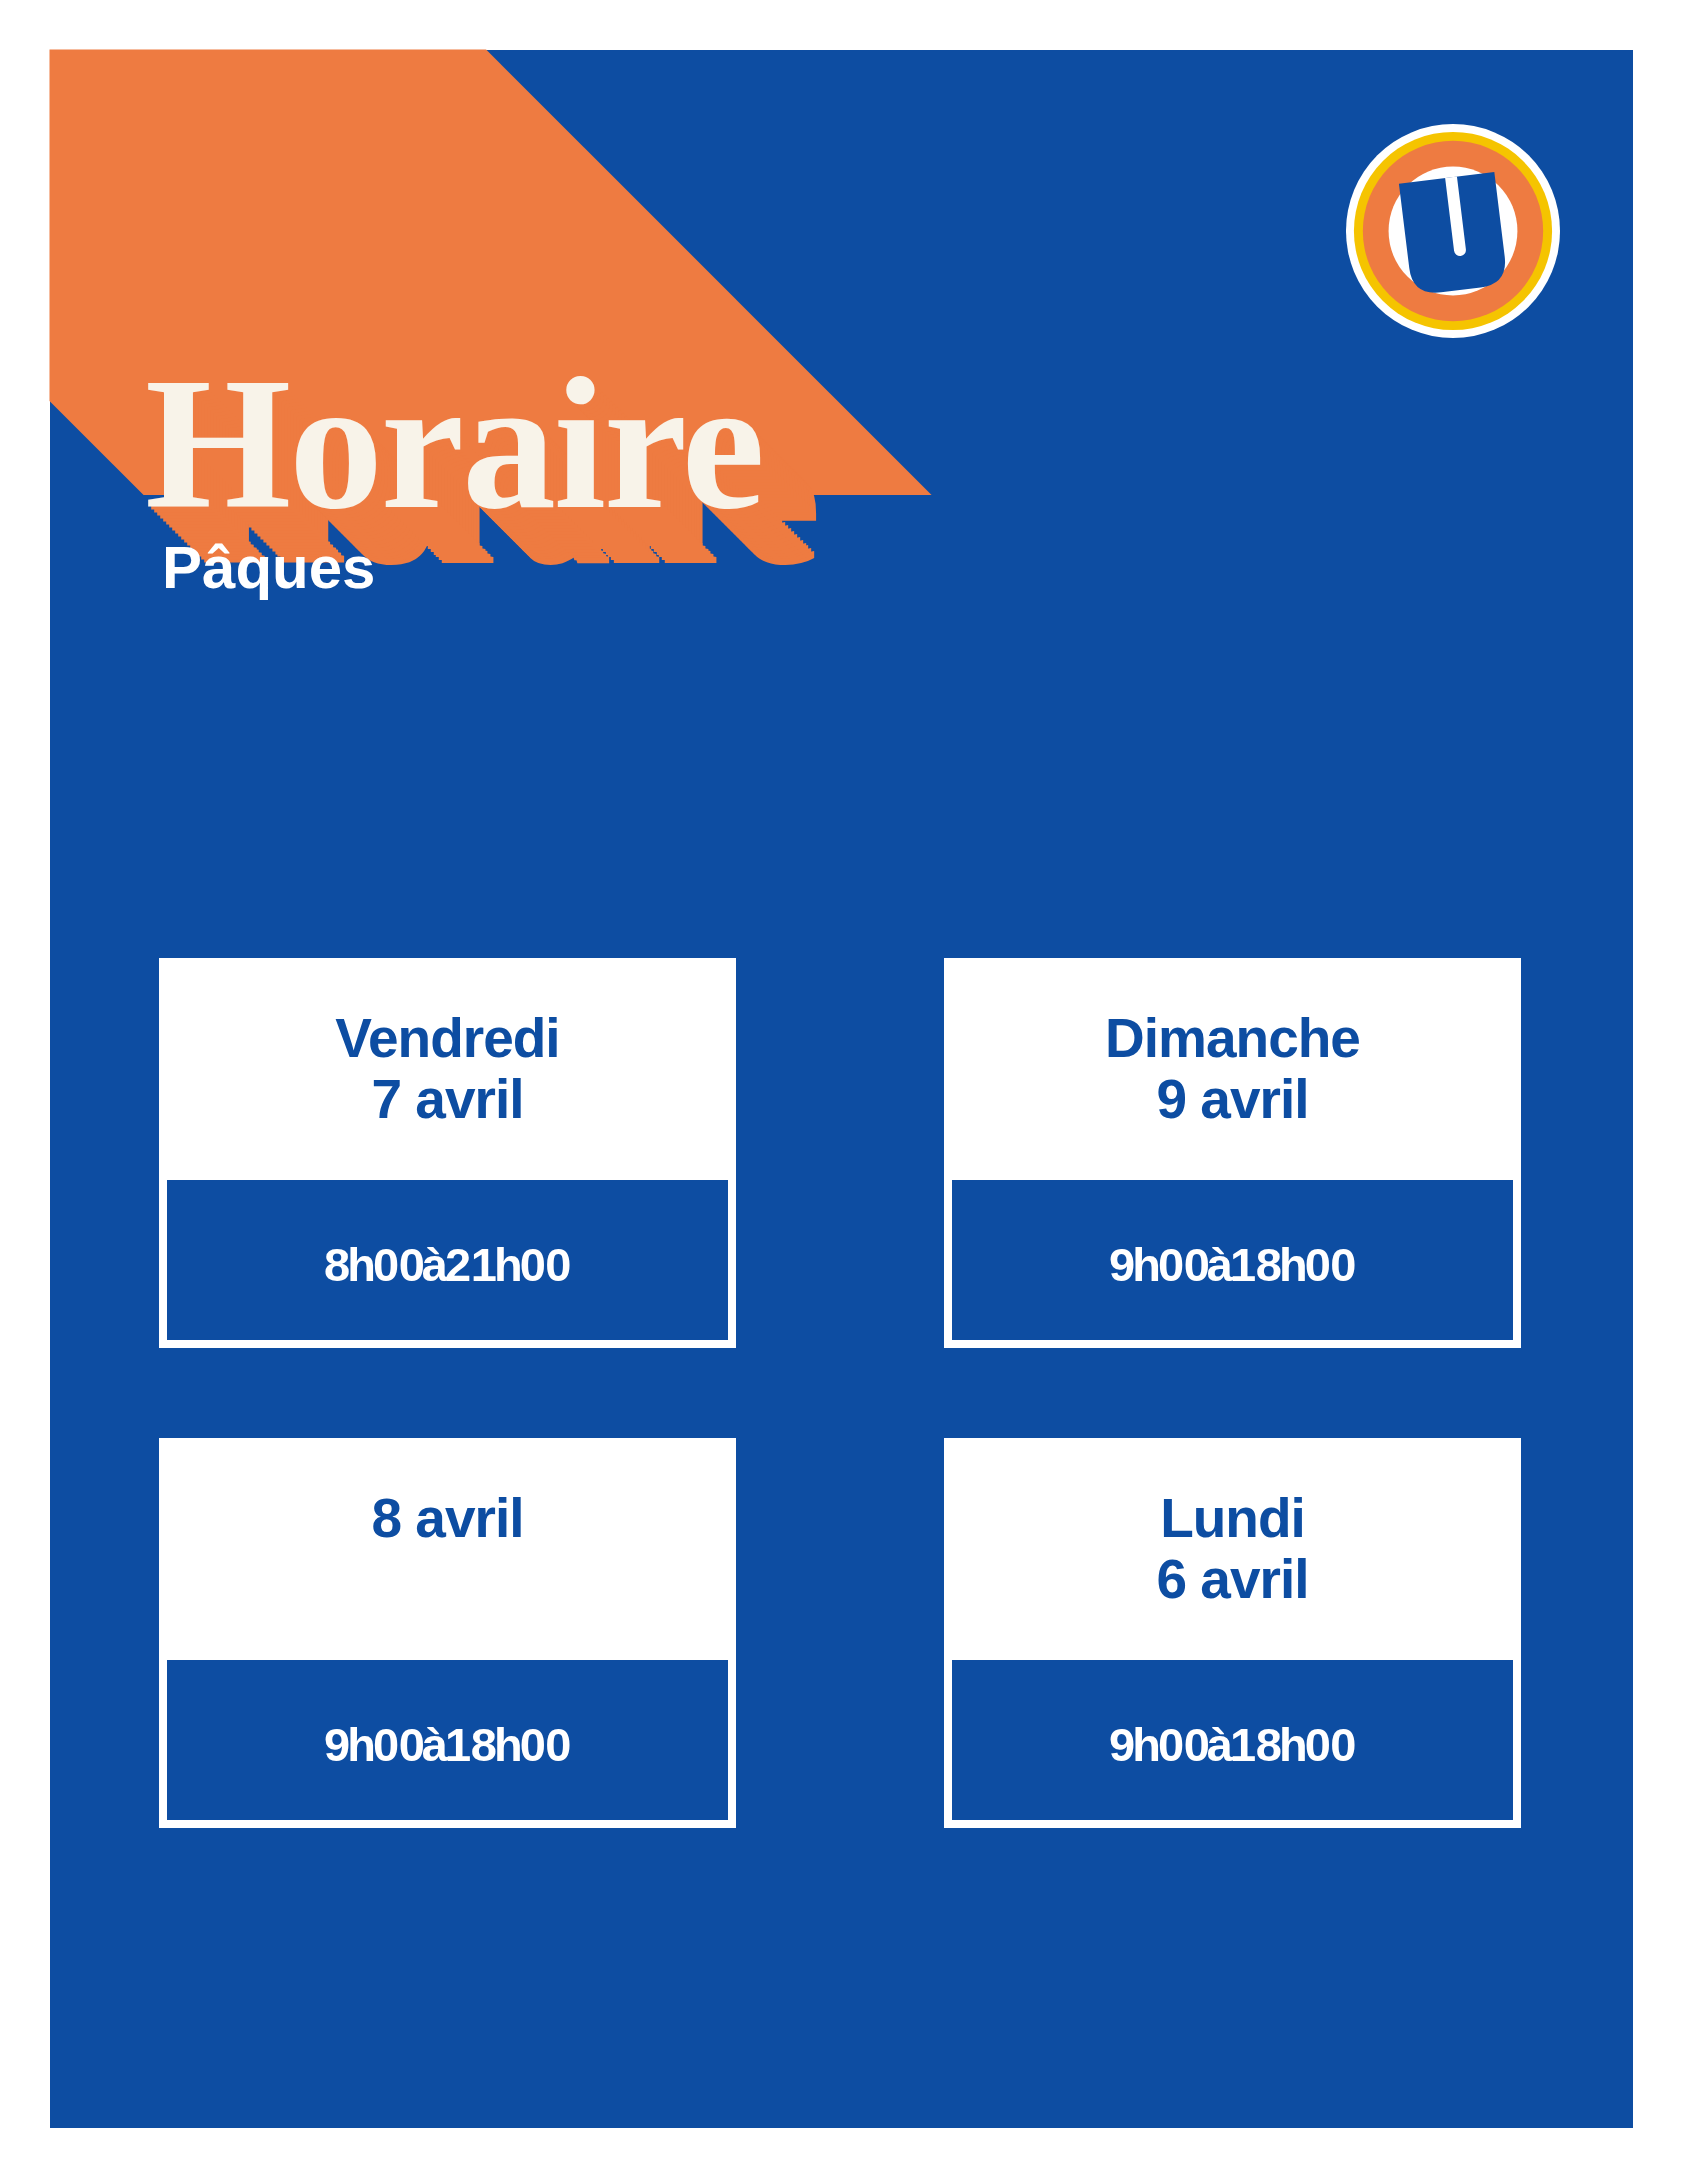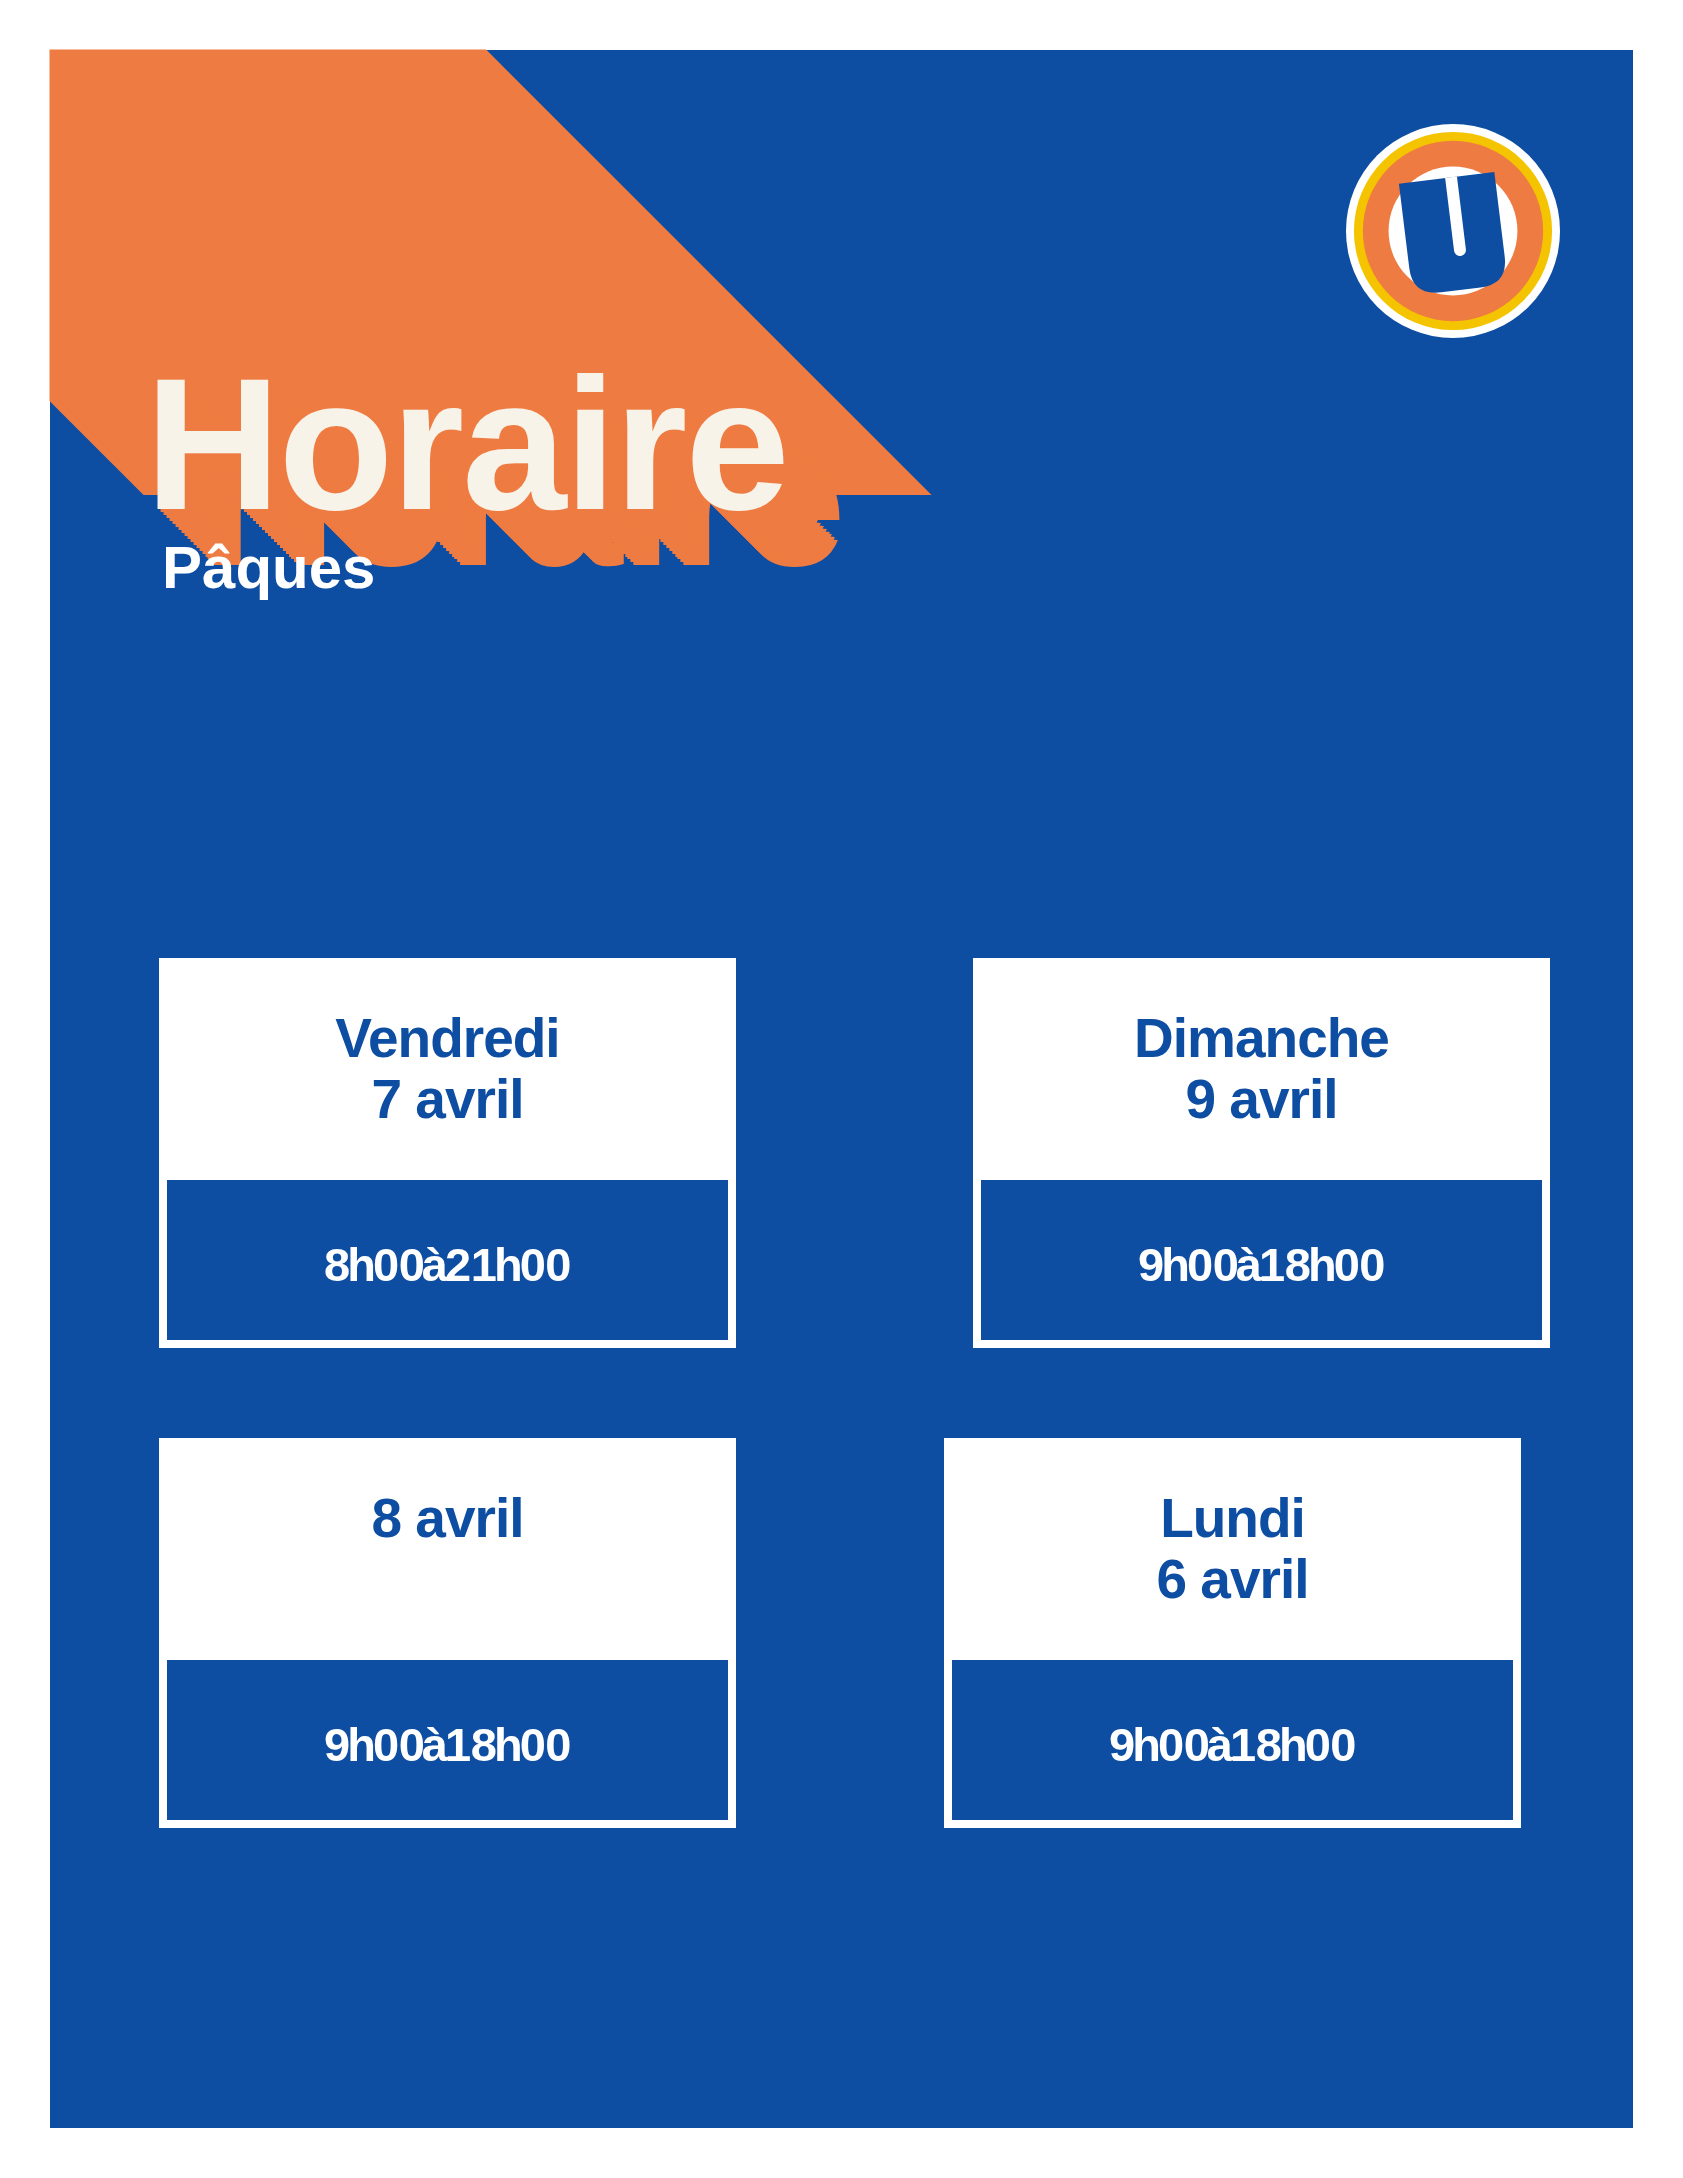--- a/index.html
+++ b/index.html
@@ -13,21 +13,21 @@
   
   .inner{
     position:absolute;left:50px;top:50px;right:50px;bottom:50px;
     background:#0d4da2;
   }
   
   .band-svg{position:absolute;left:0;top:0;width:1683px;height:2178px;pointer-events:none;}
   
   .title{
     position:absolute;left:145px;top:350px;
-    font-family:Liberation Sans, sans-serif;
+    font-family:Liberation Serif, serif;
     font-weight:700;font-size:188px;line-height:1;
     letter-spacing:-0.012em;
     color:#f8f3e9;
     text-shadow:
       3px 3px #ee7b41, 6px 6px #ee7b41, 9px 9px #ee7b41,
       12px 12px #ee7b41,15px 15px #ee7b41,18px 18px #ee7b41,
       21px 21px #ee7b41,24px 24px #ee7b41,27px 27px #ee7b41,
       30px 30px #ee7b41,33px 33px #ee7b41,36px 36px #ee7b41,
       39px 39px #ee7b41,42px 42px #ee7b41,45px 45px #ee7b41,
       48px 48px #ee7b41,50px 50px #ee7b41,53px 53px #ee7b41,
@@ -39,21 +39,21 @@
     color:#ffffff;letter-spacing:0;
   }
   
   .logo{position:absolute;left:1344px;top:122px;width:218px;height:218px;}
   
   .card{
     position:absolute;width:577px;height:390px;
     background:#ffffff;
   }
   .card.c1{left:159px;top:958px;}
-  .card.c2{left:944px;top:958px;margin-left:29px;}
+  .card.c2{left:944px;top:958px;}
   .card.c3{left:159px;top:1438px;}
   .card.c4{left:944px;top:1438px;}
   .card-day{
     padding-top:50px;text-align:center;
     font-size:55px;line-height:61px;font-weight:700;letter-spacing:-1px;
     color:#0d4da2;
   }
   .card-bar{
     position:absolute;left:8px;right:8px;bottom:8px;top:222px;
     background:#0d4da2;

